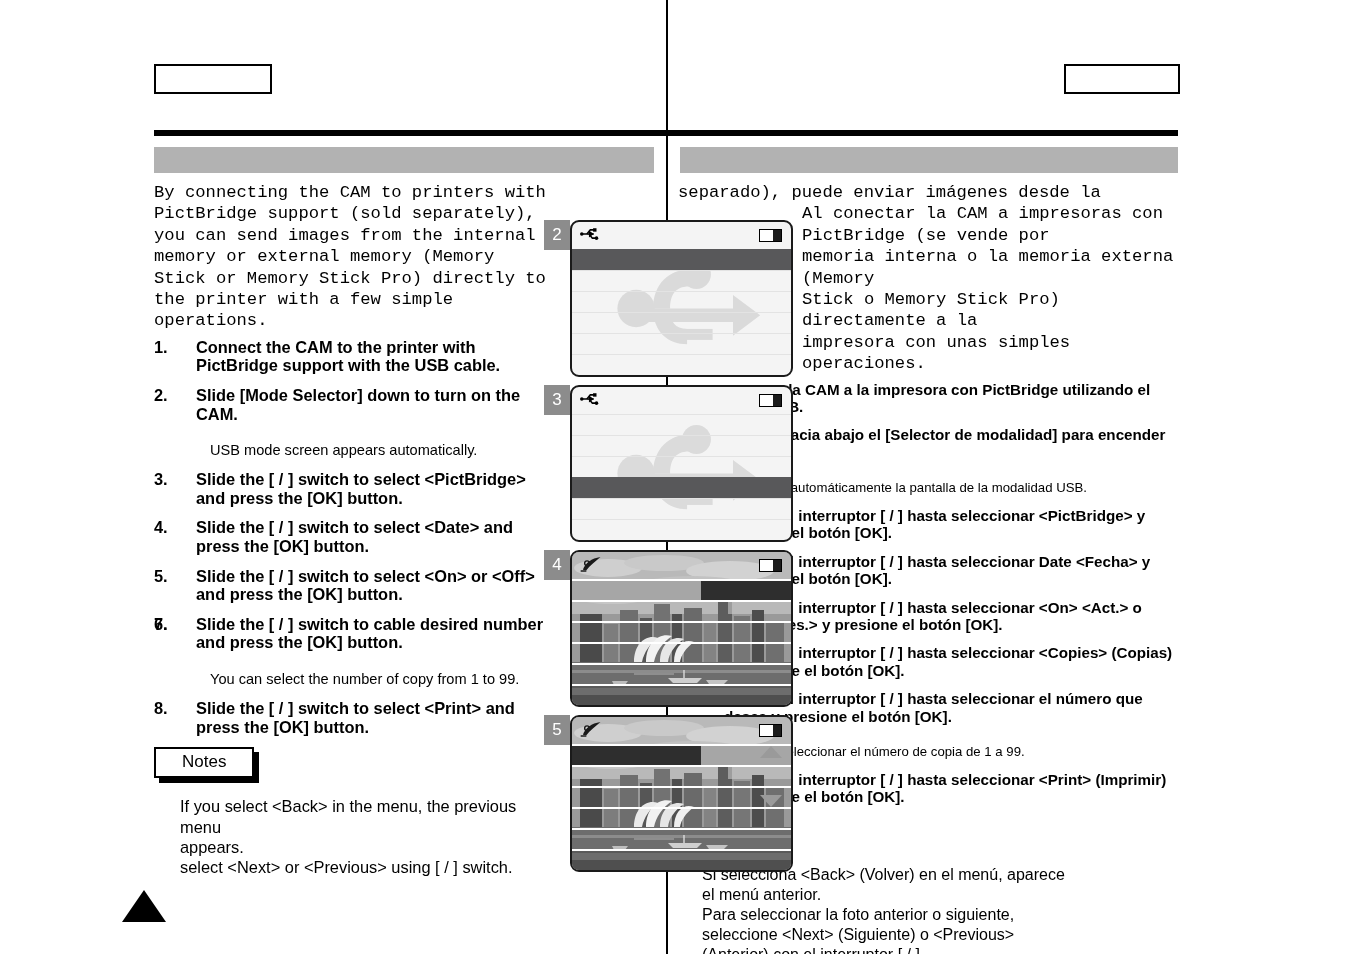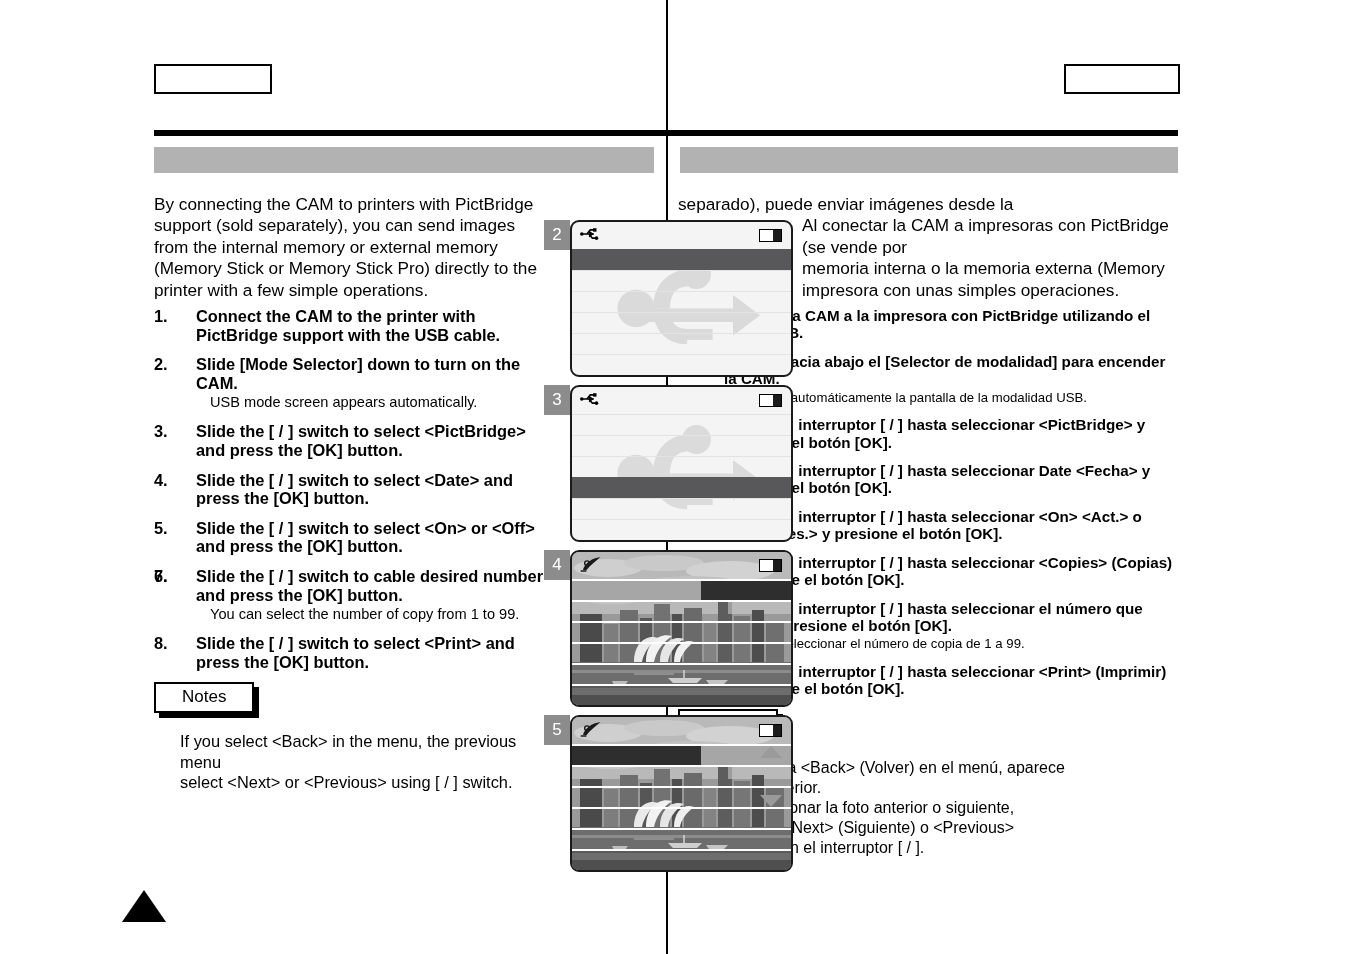--- a/index.html
+++ b/index.html
@@ -71,21 +71,22 @@
   .col {
     position: absolute;
     z-index: 4;
   }
   .col.left  { left: 154px;  top: 182px; width: 400px; }
   .col.right { left: 678px;  top: 182px; width: 500px; }
 
   .intro {
     font-size: 17.2px;
     line-height: 21.4px;
-    margin: 12px 0 6px 0;
+    margin: 0 0 6px 0;
+    font-family: Liberation Mono, monospace;
   }
   .intro.indent-wrap {
     
   }
   .intro .l { display: block; }
   .col.right .intro .l + .l { margin-left: 124px; }
 
   ol.steps {
     list-style: none;
     margin: 0;
@@ -108,21 +109,21 @@
     position: absolute;
     left: 0;
     top: 0;
     font-weight: bold;
   }
   ol.steps > li .sub {
     display: block;
     font-weight: normal;
     font-size: 14.6px;
     line-height: 17px;
-    margin-top: 2px;
+    margin-top: 19px;
     padding-left: 14px;
   }
   .col.right ol.steps > li .sub {
     font-size: 13.2px;
     line-height: 15.6px;
   }
 
   
   .notes-wrap { position: relative; margin-top: 4px; }
   .notes-tab {
@@ -299,31 +300,33 @@
     <li>
       <span class="num">8.</span>
       <span>Slide the [     /     ] switch to select &lt;Print&gt; and press the [OK] button.</span>
     </li>
   </ol>
 
   <div class="notes-wrap">
     <span class="notes-tab">Notes</span>
     <div class="notes-body">
       <span class="l">If you select &lt;Back&gt; in the menu, the previous menu</span>
+      <span class="l">appears.</span>
       <span class="l">select &lt;Next&gt; or &lt;Previous&gt; using [     /     ] switch.</span>
     </div>
   </div>
 </div>
 
 <div class="col right">
 
   <p class="intro indent-wrap">
     <span class="l">separado), puede enviar imágenes desde la</span>
     <span class="l">Al conectar la CAM a impresoras con PictBridge (se vende por</span>
     <span class="l">memoria interna o la memoria externa (Memory</span>
+    <span class="l">Stick o Memory Stick Pro) directamente a la</span>
     <span class="l">impresora con unas simples operaciones.</span>
   </p>
 
   <ol class="steps">
     <li>
       <span class="num">1.</span>
       <span>Conecte la CAM a la impresora con PictBridge utilizando el cable USB.</span>
     </li>
     <li>
       <span class="num">2.</span>

